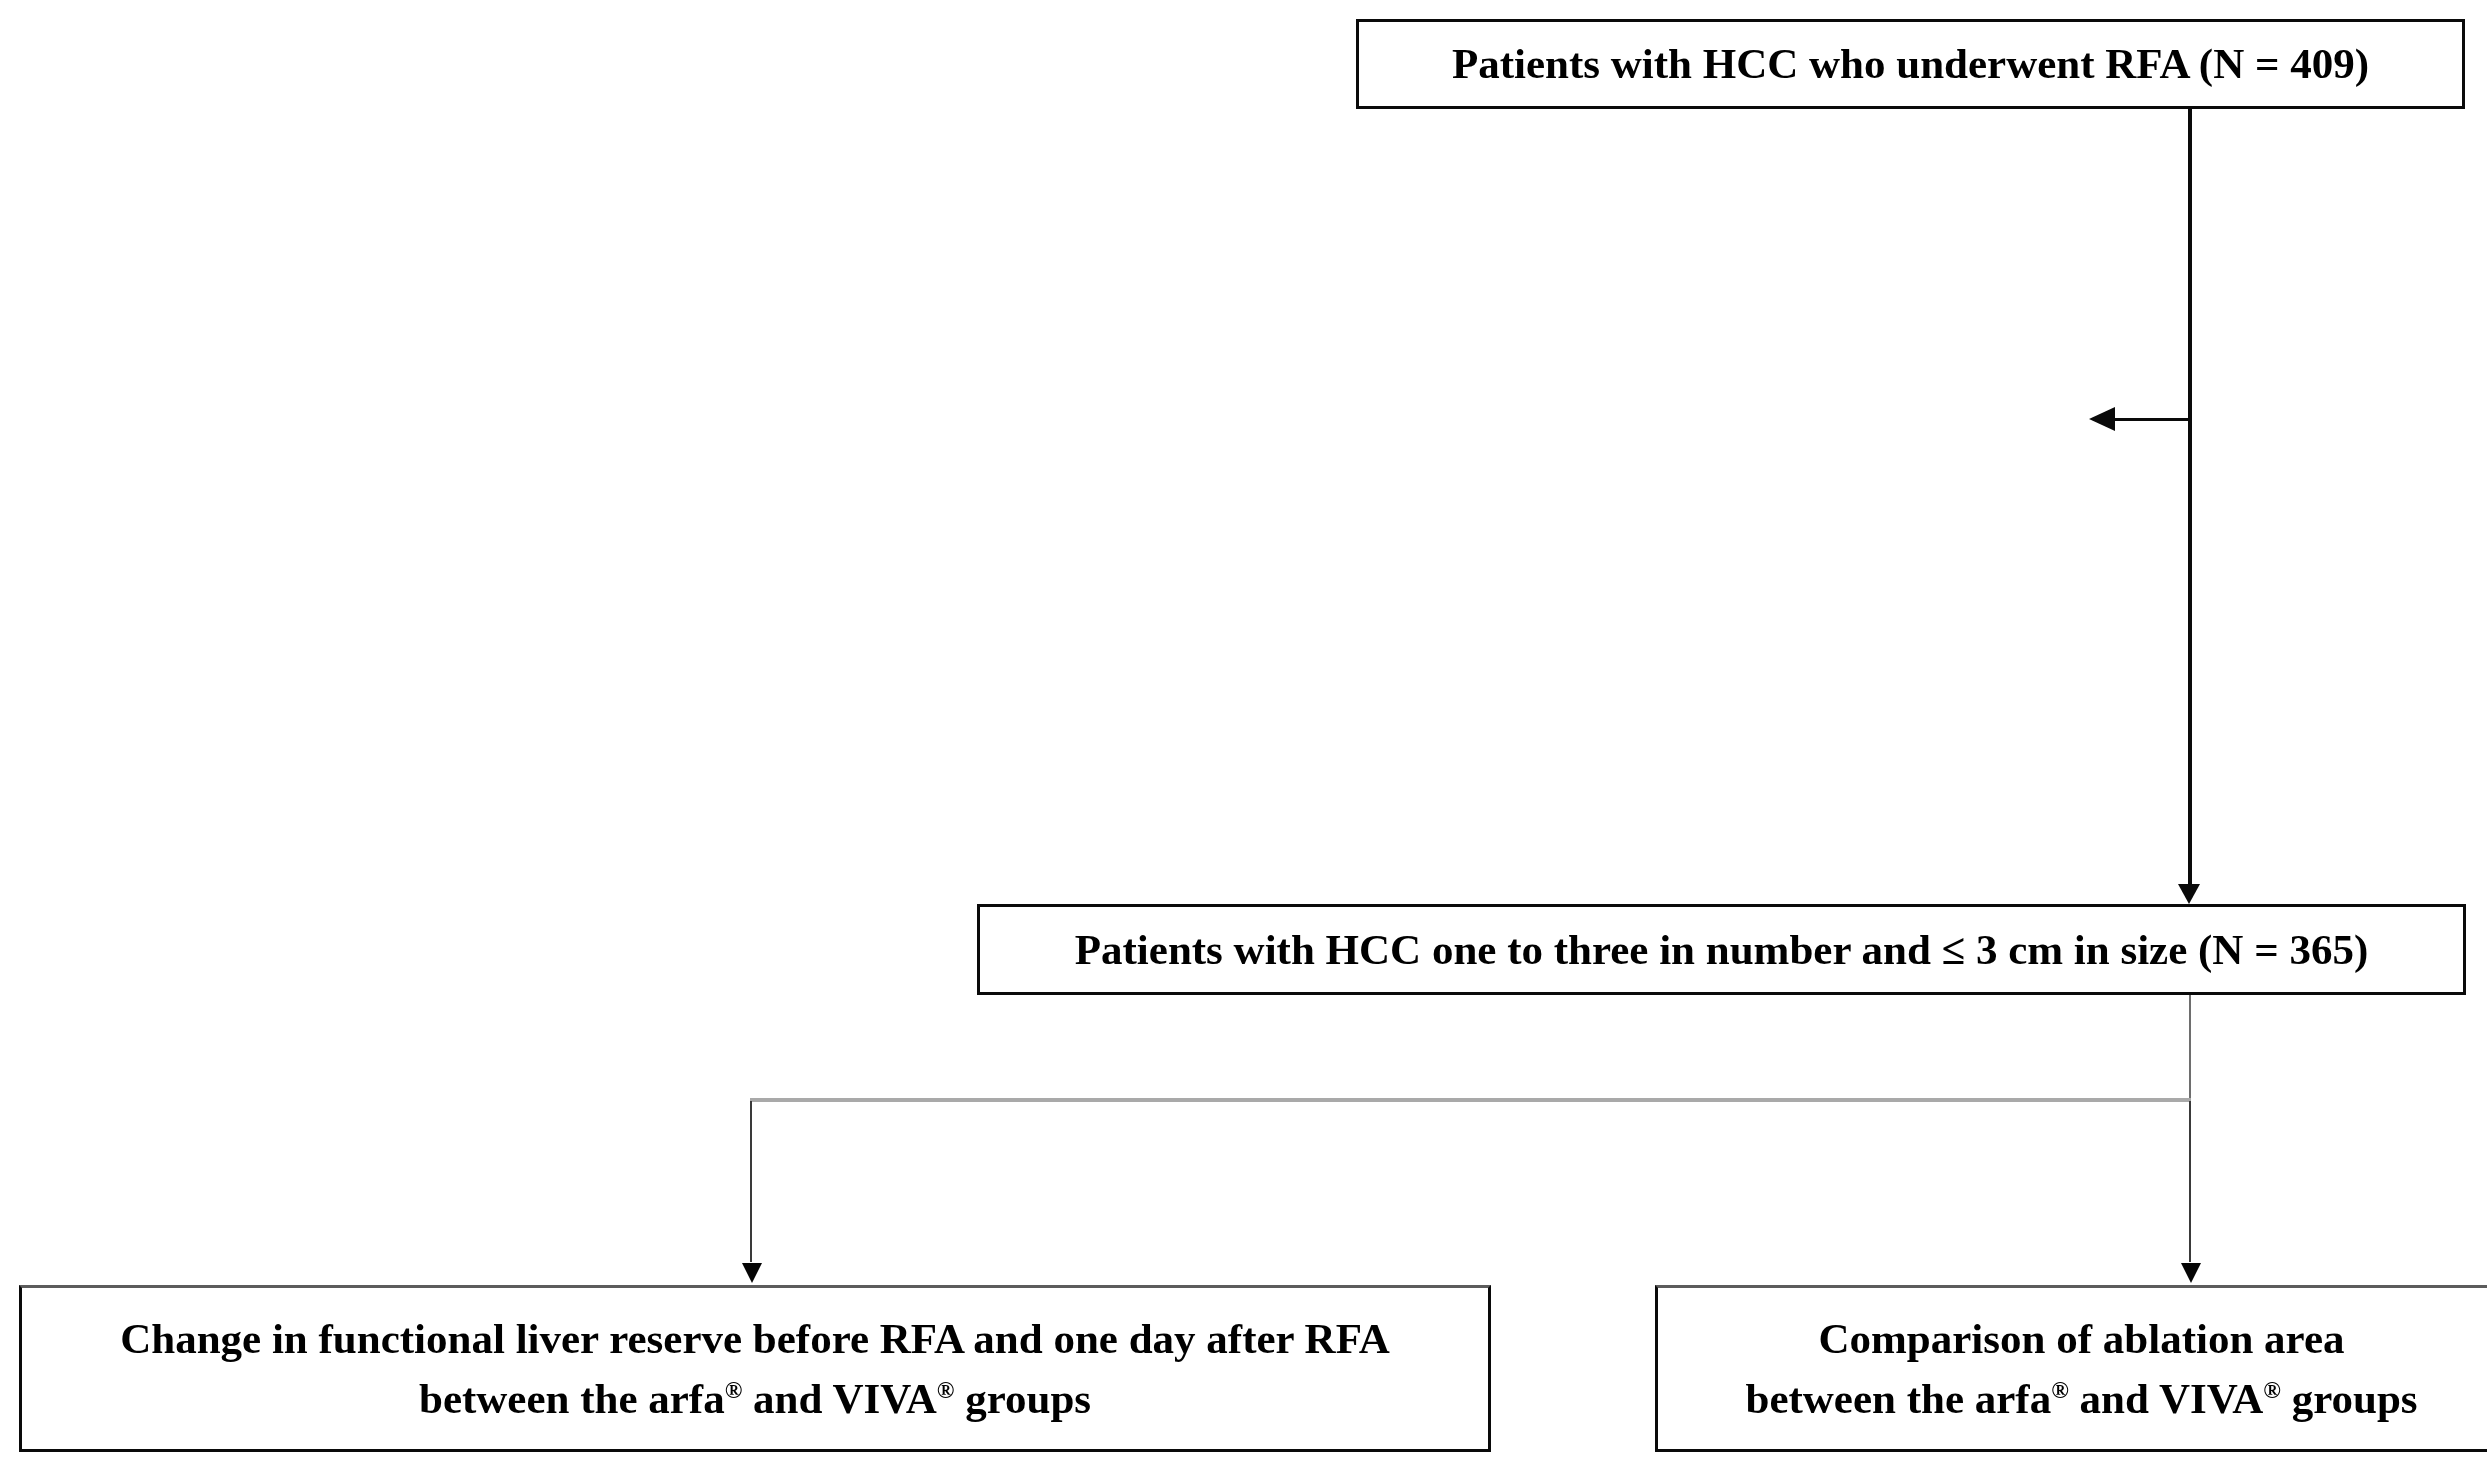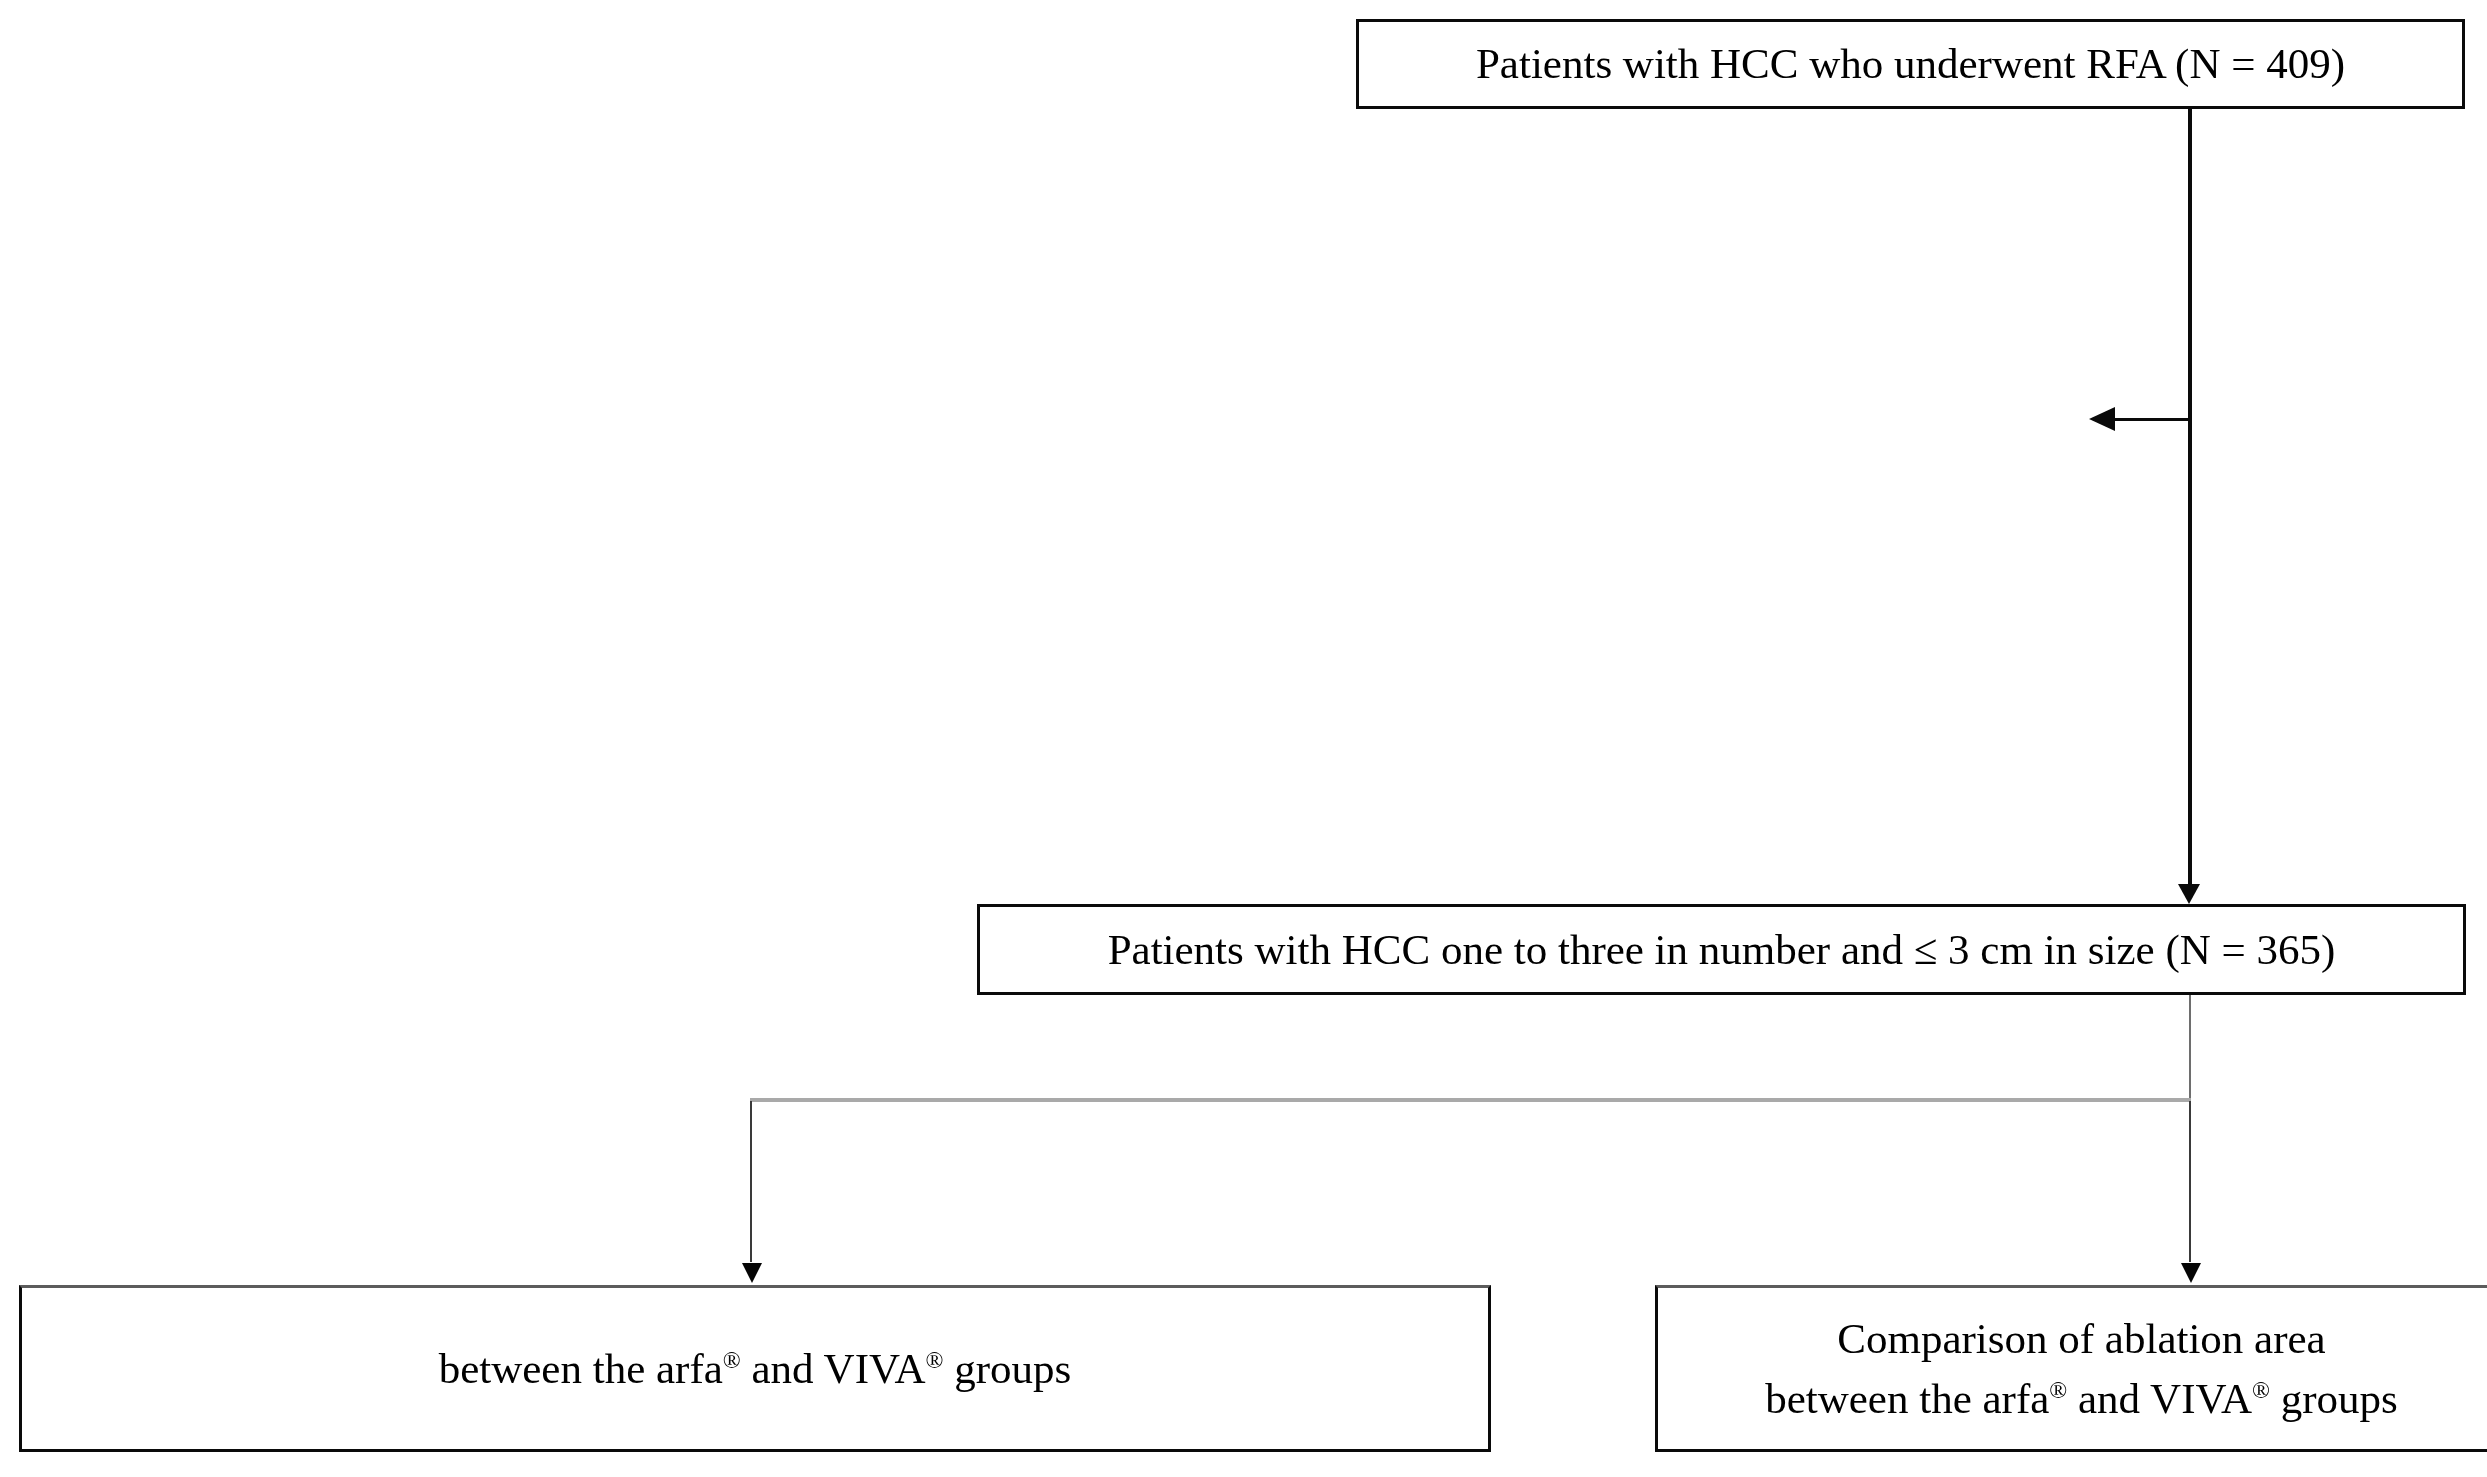--- a/index.html
+++ b/index.html
@@ -20,21 +20,21 @@
   .box {
     position: absolute;
     box-sizing: border-box;
     background: #ffffff;
     border: 3.8px solid #0a0a0a;
     display: flex;
     flex-direction: column;
     align-items: center;
     justify-content: center;
     text-align: center;
-    font-weight: 400;
+    font-weight: 700;
     color: #000000;
     font-size: 43px;
     line-height: 1.38;
     padding: 0 7px;
   }
   .box.gray-top { border-top-color: #5c5c5c; }
 
   #box-top      { left: 1356px; top: 19px;   width: 1109px; height: 90px; }
   #box-excluded { left: 87px;  top: 338px;  width: 2000px; height: 164px; }
   #box-eligible { left: 977px; top: 904px; width: 1489px; height: 91px; }
@@ -101,20 +101,21 @@
   </div>
 
   <div class="line" id="line-branch-stem"></div>
   <div class="line" id="line-branch-horizontal"></div>
   <div class="line" id="line-drop-left"></div>
   <div class="line" id="arrowhead-liver"></div>
   <div class="line" id="line-drop-right"></div>
   <div class="line" id="arrowhead-ablation"></div>
 
   <div class="box gray-top" id="box-liver">
+    <div>Change in functional liver reserve before RFA and one day after RFA</div>
     <div><span>between the arfa</span><span class="sup">®</span><span> and VIVA</span><span class="sup">®</span><span> groups</span></div>
   </div>
 
   <div class="box gray-top" id="box-ablation">
     <div>Comparison of ablation area</div>
     <div><span>between the arfa</span><span class="sup">®</span><span> and VIVA</span><span class="sup">®</span><span> groups</span></div>
   </div>
 
 </div>
 

